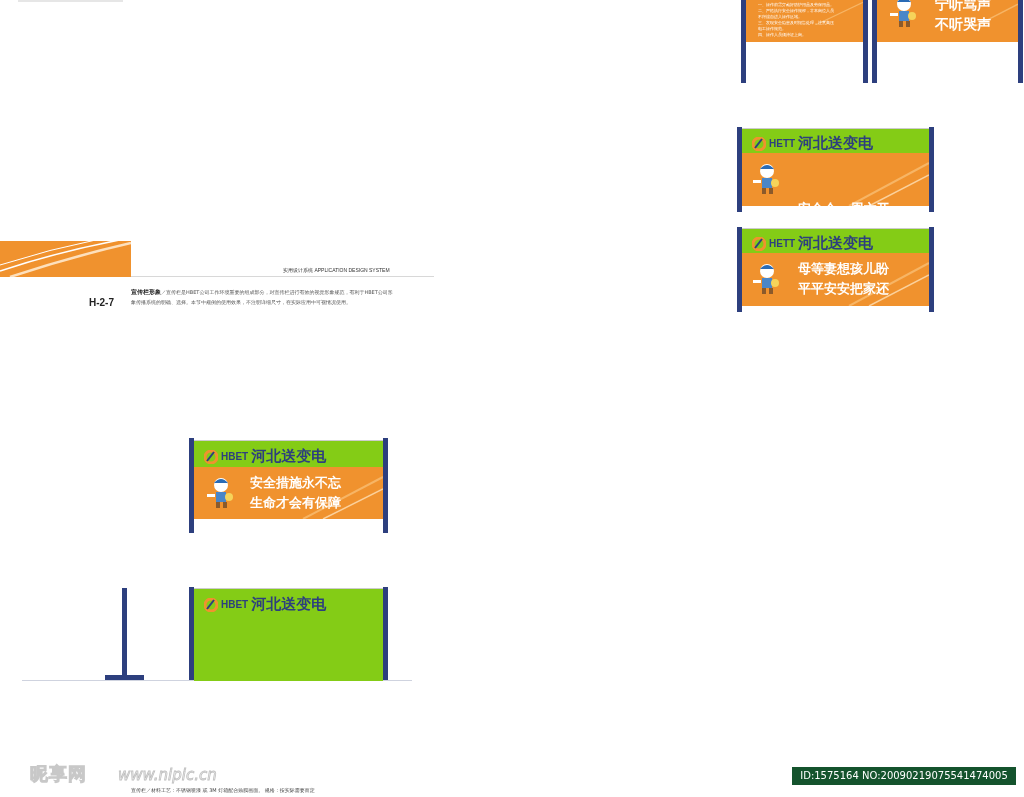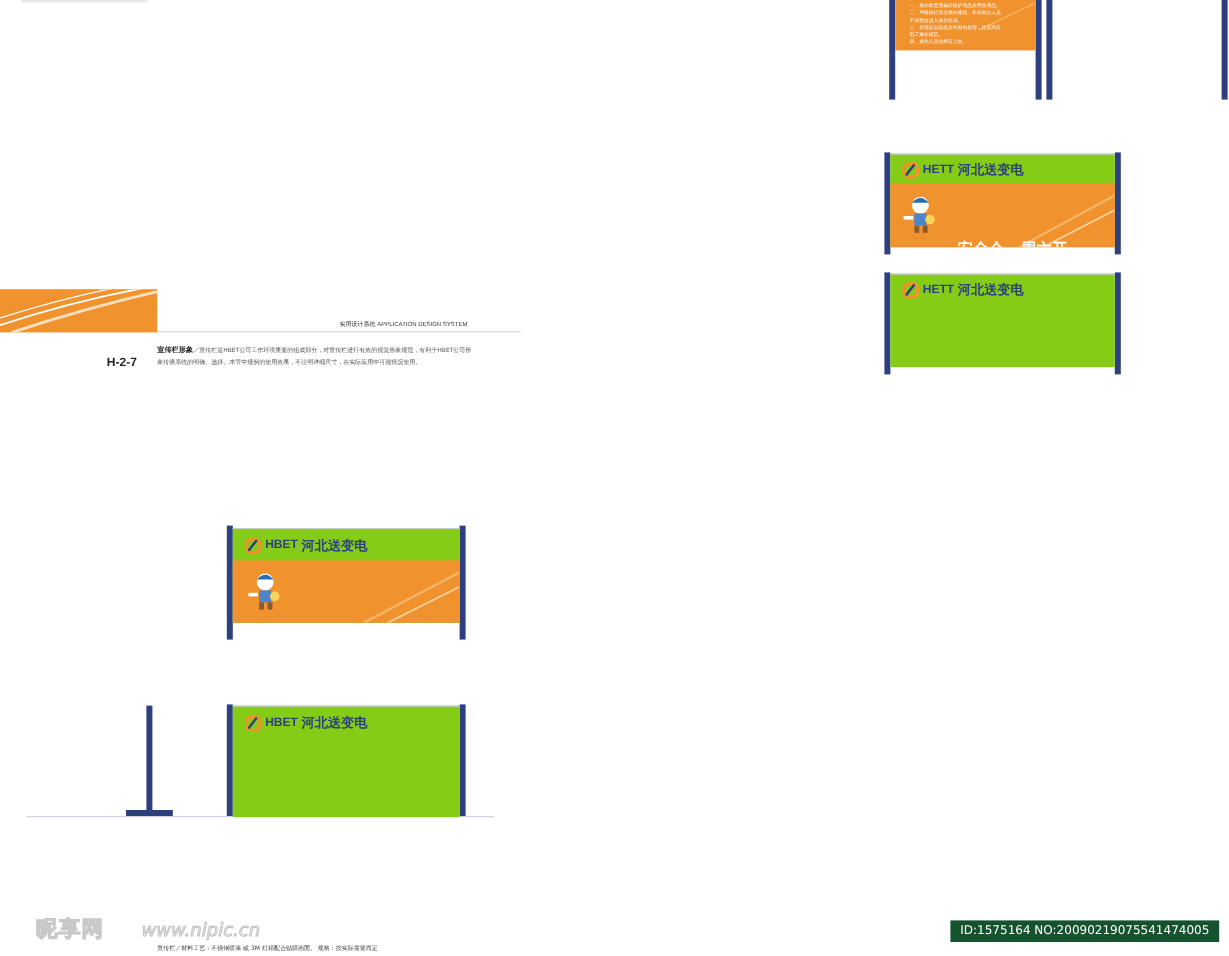--- a/index.html
+++ b/index.html
@@ -12,21 +12,21 @@
   .section-code { left:89px; top:297px; font-size:10px; font-weight:bold; color:#222; font-family:"Liberation Sans", sans-serif; }
   .desc { left:131px; top:287px; width:265px; font-size:5px; line-height:10px; color:#555; font-family:"DejaVu Sans", sans-serif; }
   .desc b { color:#222; font-size:6px; }
 
   .sign { position:absolute; }
   .post { position:absolute; background:#2d3f7e; width:5px; }
   .board { position:absolute; background:#84cc16; border-top:1px solid #ccc; }
   .logo-row { position:absolute; left:12px; display:flex; align-items:center; gap:3px; }
   .logo-mark { width:14px; height:14px; position:relative; }
   .logo-text { font-weight:bold; color:#2d3f7e; font-size:10px; font-family:"Liberation Sans", sans-serif; }
-  .logo-cn { font-weight:bold; color:#2d3f7e; font-size:11px; }
+  .logo-cn { font-weight:bold; color:#2d3f7e; font-size:15px; }
   .banner { position:absolute; left:0; right:0; background:#f0922e; overflow:hidden; }
   .banner .stripes { position:absolute; right:0; top:0; bottom:0; width:100px; }
   .banner .slogan { position:absolute; color:#fff; font-weight:bold; font-size:13px; line-height:20px; white-space:nowrap; }
   .mascot { position:absolute; width:30px; height:34px; }
 
   .ground-line { left:22px; top:680px; width:390px; height:1px; background:#cfd3df; }
   .tpost { left:122px; top:588px; width:5px; height:92px; background:#2d3f7e; }
   .tbase { left:105px; top:675px; width:39px; height:5px; background:#2d3f7e; }
 
   .footer-note { left:131px; top:787px; font-size:5px; color:#444; white-space:nowrap; }
@@ -74,20 +74,24 @@
         </svg>
       <svg class="mascot" style="left:12px;top:8px;" viewBox="0 0 30 34">
         <circle cx="15" cy="10" r="7" fill="#fff"></circle>
           <path d="M8 8 Q15 0 22 8 Z" fill="#2a6bb5"></path>
           <rect x="10" y="17" width="10" height="10" fill="#4a86c8"></rect>
           <rect x="10" y="27" width="4" height="6" fill="#8b5a2b"></rect>
           <rect x="17" y="27" width="4" height="6" fill="#8b5a2b"></rect>
           <circle cx="23" cy="22" r="4" fill="#f6d35a"></circle>
           <rect x="1" y="19" width="8" height="3" fill="#fff"></rect>
       </svg>
+      <div class="slogan" style="left:56px;top:6px;">
+        <div>安全措施永不忘</div>
+        <div>生命才会有保障</div>
+      </div>
     </div>
   </div>
 </div>
 
 <div class="abs ground-line"></div>
 <div class="abs tpost"></div>
 <div class="abs tbase"></div>
 
 <div class="sign" style="left:189px;top:587px;width:199px;height:93px;">
   <div class="post" style="left:0;top:0;height:93px;"></div>
@@ -118,20 +122,38 @@
       <div>三、发现安全隐患及时报告处理，注意高压</div>
       <div>电工操作规范。</div>
       <div>四、操作人员须持证上岗。</div>
     </div>
   </div>
 </div>
 
 <div class="sign" style="left:872px;top:0;width:152px;height:83px;">
   <div class="post" style="left:0;top:0;height:83px;"></div>
   <div class="post" style="left:146px;top:0;height:83px;"></div>
+  <div class="banner" style="left:5px;right:6px;top:0;height:42px;">
+    <svg class="stripes" viewBox="0 0 100 42" style="width:70px">
+        <path d="M30 42 L100 6" stroke="#f7b565" stroke-width="2"></path>
+      </svg>
+    <svg class="mascot" style="left:12px;top:-6px;" viewBox="0 0 30 34">
+      <circle cx="15" cy="10" r="7" fill="#fff"></circle>
+        <path d="M8 8 Q15 0 22 8 Z" fill="#2a6bb5"></path>
+        <rect x="10" y="17" width="10" height="10" fill="#4a86c8"></rect>
+        <rect x="10" y="27" width="4" height="6" fill="#8b5a2b"></rect>
+        <rect x="17" y="27" width="4" height="6" fill="#8b5a2b"></rect>
+        <circle cx="23" cy="22" r="4" fill="#f6d35a"></circle>
+        <rect x="1" y="19" width="8" height="3" fill="#fff"></rect>
+    </svg>
+    <div class="slogan" style="left:58px;top:-6px;font-size:14px;">
+      <div>宁听骂声</div>
+      <div>不听哭声</div>
+    </div>
+  </div>
 </div>
 
 <div class="sign" style="left:737px;top:127px;width:197px;height:85px;">
   <div class="post" style="left:0;top:0;height:85px;"></div>
   <div class="post" style="right:0;top:0;height:85px;"></div>
   <div class="board" style="left:5px;right:5px;top:1px;height:77px;">
     <div class="logo-row" style="top:5px;left:10px;">
       <svg class="logo-mark" viewBox="0 0 14 14">
           <circle cx="7" cy="7" r="6" fill="none" stroke="#f0922e" stroke-width="3"></circle>
           <path d="M3 11 L10 2" stroke="#2d3f7e" stroke-width="2"></path>
@@ -166,19 +188,38 @@
   <div class="post" style="right:0;top:0;height:85px;"></div>
   <div class="board" style="left:5px;right:5px;top:1px;height:77px;">
     <div class="logo-row" style="top:5px;left:10px;">
       <svg class="logo-mark" viewBox="0 0 14 14">
           <circle cx="7" cy="7" r="6" fill="none" stroke="#f0922e" stroke-width="3"></circle>
           <path d="M3 11 L10 2" stroke="#2d3f7e" stroke-width="2"></path>
         </svg>
       <span class="logo-text">HETT</span>
       <span class="logo-cn">河北送变电</span>
     </div>
+    <div class="banner" style="top:24px;height:53px;">
+      <svg class="stripes" viewBox="0 0 100 53">
+          <path d="M20 53 L100 10" stroke="#f7b565" stroke-width="2"></path>
+          <path d="M40 53 L100 22" stroke="#fbd19c" stroke-width="1.5"></path>
+        </svg>
+      <svg class="mascot" style="left:10px;top:8px;" viewBox="0 0 30 34">
+        <circle cx="15" cy="10" r="7" fill="#fff"></circle>
+          <path d="M8 8 Q15 0 22 8 Z" fill="#2a6bb5"></path>
+          <rect x="10" y="17" width="10" height="10" fill="#4a86c8"></rect>
+          <rect x="10" y="27" width="4" height="6" fill="#8b5a2b"></rect>
+          <rect x="17" y="27" width="4" height="6" fill="#8b5a2b"></rect>
+          <circle cx="23" cy="22" r="4" fill="#f6d35a"></circle>
+          <rect x="1" y="19" width="8" height="3" fill="#fff"></rect>
+      </svg>
+      <div class="slogan" style="left:56px;top:6px;">
+        <div>母等妻想孩儿盼</div>
+        <div>平平安安把家还</div>
+      </div>
+    </div>
   </div>
 </div>
 
 <div class="abs watermark-left">昵享网</div>
 <div class="abs watermark-url">www.nipic.cn</div>
 <div class="abs footer-note">宣传栏／材料工艺：不锈钢喷漆 或 3M 灯箱配合贴膜画面。     规格：按实际需要而定</div>
 <div class="abs id-strip">ID:1575164 NO:20090219075541474005</div>
 
 </body></html>

